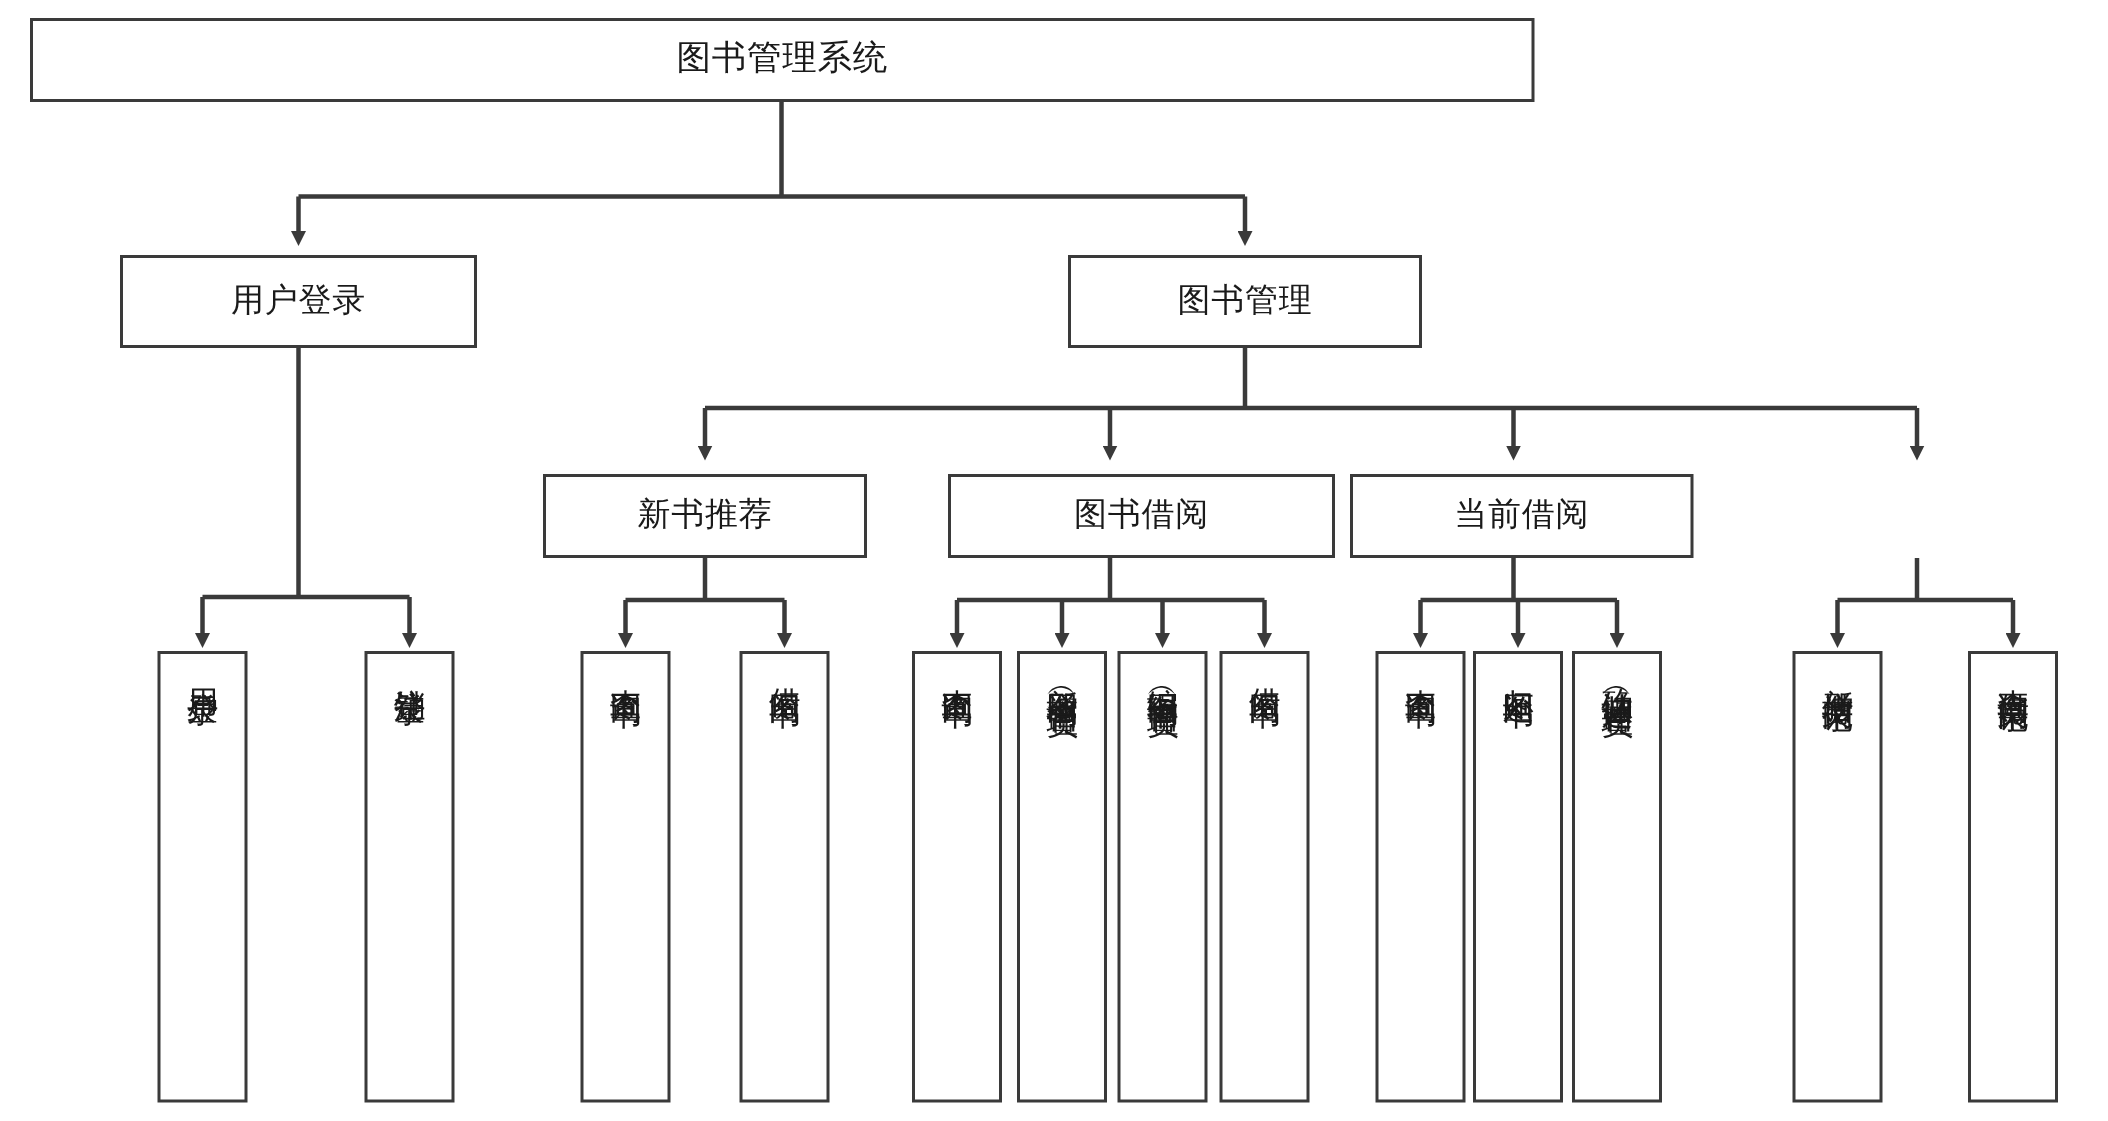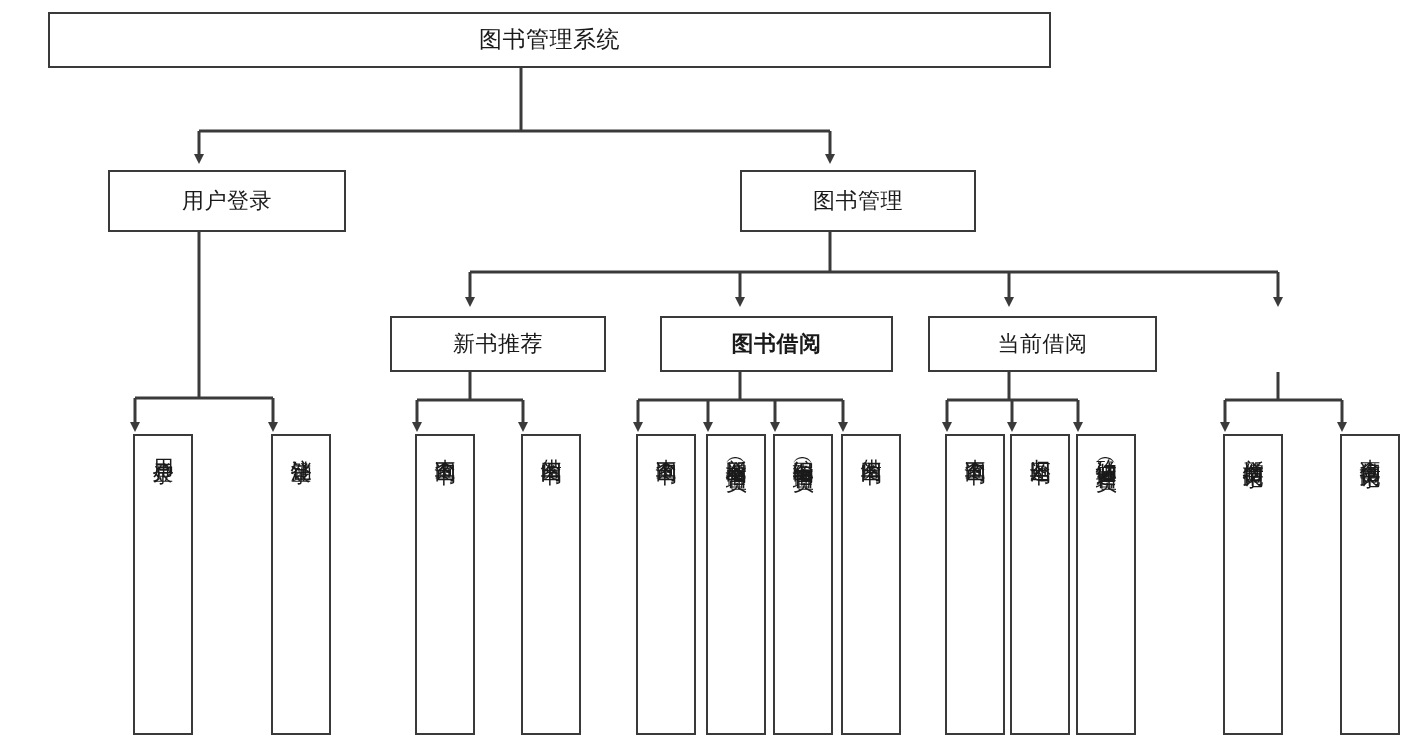--- a/index.html
+++ b/index.html
@@ -29,21 +29,20 @@
   .node {
     position: absolute;
     box-sizing: border-box;
     background: #ffffff;
     border: 2px solid #3a3a3a;
     display: flex;
     align-items: center;
     justify-content: center;
     color: #1a1a1a;
     z-index: 2;
-    margin-left: 28px;
   }
   .node .label {
     display: block;
     text-align: center;
     line-height: 1.18;
     letter-spacing: 0.5px;
   }
   
   .node.h .label {
     font-size: 22px;
@@ -139,21 +138,21 @@
   <div class="node h" style="left:80px; top:170px; width:238px; height:62px;">
     <span class="label">用户登录</span>
   </div>
   <div class="node h" style="left:362px; top:316px; width:216px; height:56px;">
     <span class="label">新书推荐</span>
   </div>
 
   <div class="node h" style="left:712px; top:170px; width:236px; height:62px;">
     <span class="label">图书管理</span>
   </div>
-  <div class="node h" style="left:632px; top:316px; width:233px; height:56px;font-weight:bold;">
+  <div class="node h" style="left:632px; top:316px; width:258px; height:56px;">
     <span class="label">图书借阅</span>
   </div>
   <div class="node h" style="left:900px; top:316px; width:229px; height:56px;">
     <span class="label">当前借阅</span>
   </div>
 
   <div class="node v" style="left:105px; top:434px; width:60px; height:301px;">
     <span class="label">用户登录</span>
   </div>
   <div class="node v" style="left:243px; top:434px; width:60px; height:301px;">

